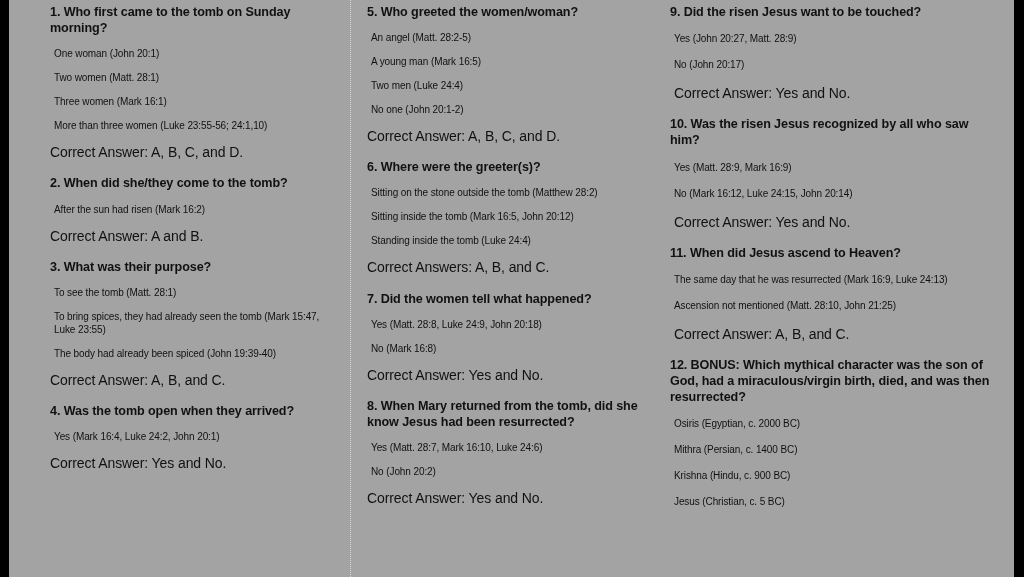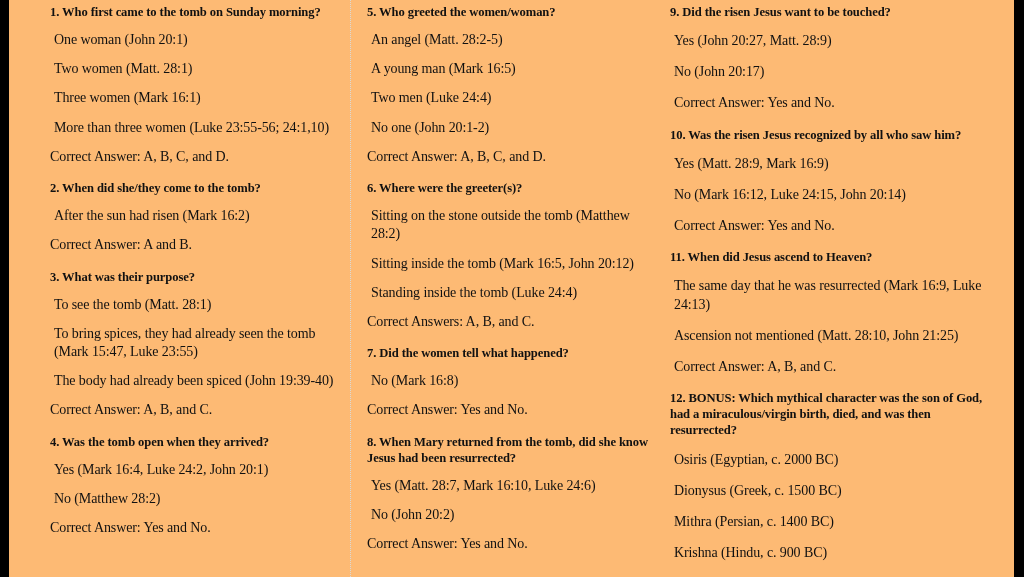--- a/index.html
+++ b/index.html
@@ -4,23 +4,23 @@
 <style>
   html, body {
     margin: 0;
     padding: 0;
     background: #ffffff;
   }
   .page {
     position: relative;
     width: 1024px;
     height: 577px;
-    background: #fdba74;
+    background: #a3a3a3;
     overflow: hidden;
-    font-family: Liberation Serif, serif;
+    font-family: Liberation Sans, sans-serif;
     color: #111111;
   }
   
   .edge-bar {
     position: absolute;
     top: 0;
     height: 577px;
     background: #000000;
     z-index: 5;
   }
@@ -49,21 +49,21 @@
   .qblock:last-child { margin-bottom: 0; }
 
   .qtitle {
     font-weight: bold;
     font-size: 12.6px;
     line-height: 1.28;
     margin: 0 0 11px 0;
     letter-spacing: -0.1px;
   }
   .opt {
-    font-size: 14px;
+    font-size: 10px;
     line-height: 1.3;
     margin: 0 0 11px 0;
     padding-left: 4px;
     letter-spacing: -0.1px;
   }
   .answer {
     font-size: 14px;
     line-height: 1.3;
     margin: 0 0 11px 0;
     padding-left: 0px;
@@ -105,21 +105,20 @@
         <div class="qtitle">3. What was their purpose?</div>
         <div class="opt">To see the tomb (Matt. 28:1)</div>
         <div class="opt">To bring spices, they had already seen the tomb (Mark 15:47, Luke 23:55)</div>
         <div class="opt">The body had already been spiced (John 19:39-40)</div>
         <div class="answer">Correct Answer: A, B, and C.</div>
       </div>
 
       <div class="qblock">
         <div class="qtitle">4. Was the tomb open when they arrived?</div>
         <div class="opt">Yes (Mark 16:4, Luke 24:2, John 20:1)</div>
-        <div class="opt">No (Matthew 28:2)</div>
         <div class="answer">Correct Answer: Yes and No.</div>
       </div>
 
     </div>
 
     <div class="col col-2">
 
       <div class="qblock">
         <div class="qtitle">5. Who greeted the women/woman?</div>
         <div class="opt">An angel (Matt. 28:2-5)</div>
@@ -132,20 +131,21 @@
       <div class="qblock">
         <div class="qtitle">6. Where were the greeter(s)?</div>
         <div class="opt">Sitting on the stone outside the tomb (Matthew 28:2)</div>
         <div class="opt">Sitting inside the tomb (Mark 16:5, John 20:12)</div>
         <div class="opt">Standing inside the tomb (Luke 24:4)</div>
         <div class="answer">Correct Answers: A, B, and C.</div>
       </div>
 
       <div class="qblock">
         <div class="qtitle">7. Did the women tell what happened?</div>
+        <div class="opt">Yes (Matt. 28:8, Luke 24:9, John 20:18)</div>
         <div class="opt">No (Mark 16:8)</div>
         <div class="answer">Correct Answer: Yes and No.</div>
       </div>
 
       <div class="qblock">
         <div class="qtitle">8. When Mary returned from the tomb, did she know Jesus had been resurrected?</div>
         <div class="opt">Yes (Matt. 28:7, Mark 16:10, Luke 24:6)</div>
         <div class="opt">No (John 20:2)</div>
         <div class="answer">Correct Answer: Yes and No.</div>
       </div>
@@ -171,21 +171,20 @@
       <div class="qblock">
         <div class="qtitle">11. When did Jesus ascend to Heaven?</div>
         <div class="opt">The same day that he was resurrected (Mark 16:9, Luke 24:13)</div>
         <div class="opt">Ascension not mentioned (Matt. 28:10, John 21:25)</div>
         <div class="answer">Correct Answer: A, B, and C.</div>
       </div>
 
       <div class="qblock">
         <div class="qtitle">12. BONUS: Which mythical character was the son of God, had a miraculous/virgin birth, died, and was then resurrected?</div>
         <div class="opt">Osiris (Egyptian, c. 2000 BC)</div>
-        <div class="opt">Dionysus (Greek, c. 1500 BC)</div>
         <div class="opt">Mithra (Persian, c. 1400 BC)</div>
         <div class="opt">Krishna (Hindu, c. 900 BC)</div>
         <div class="opt">Jesus (Christian, c. 5 BC)</div>
 
       </div>
 
     </div>
 
   </div>
 </div>

